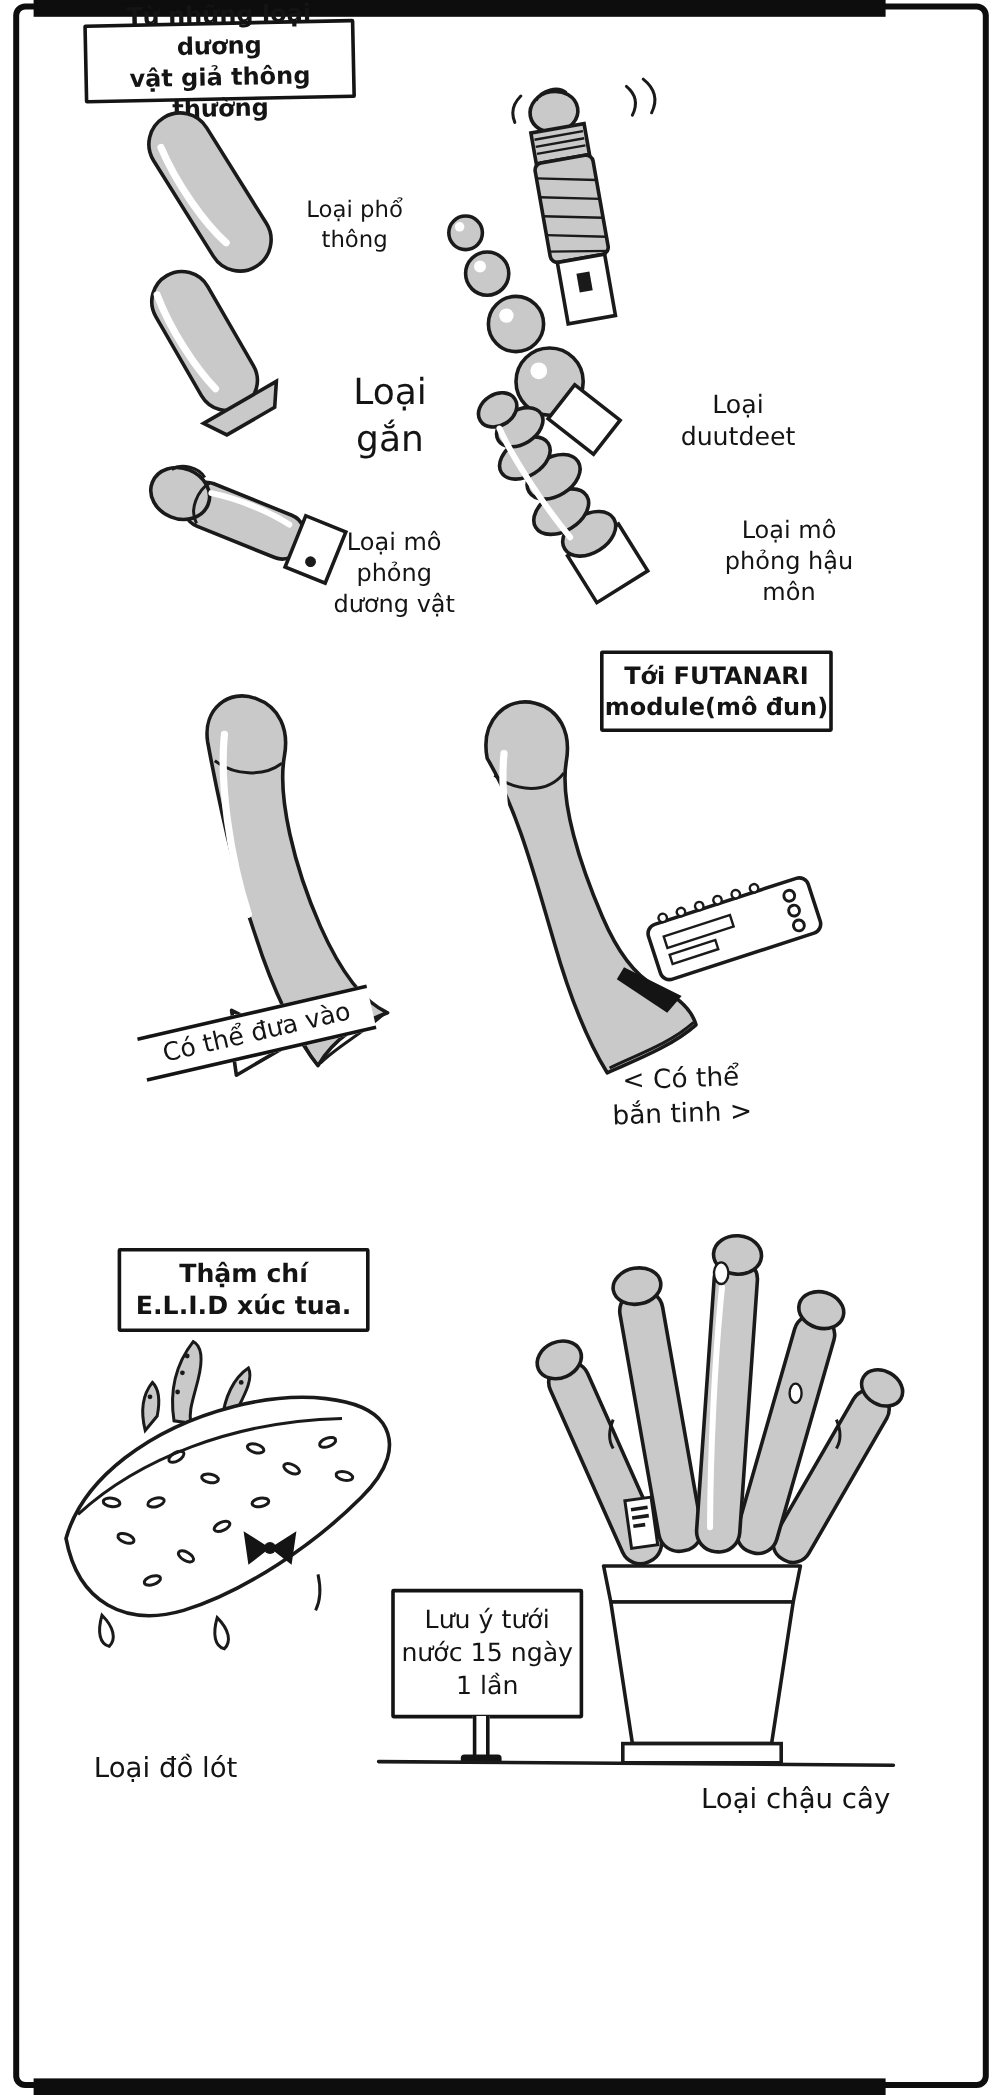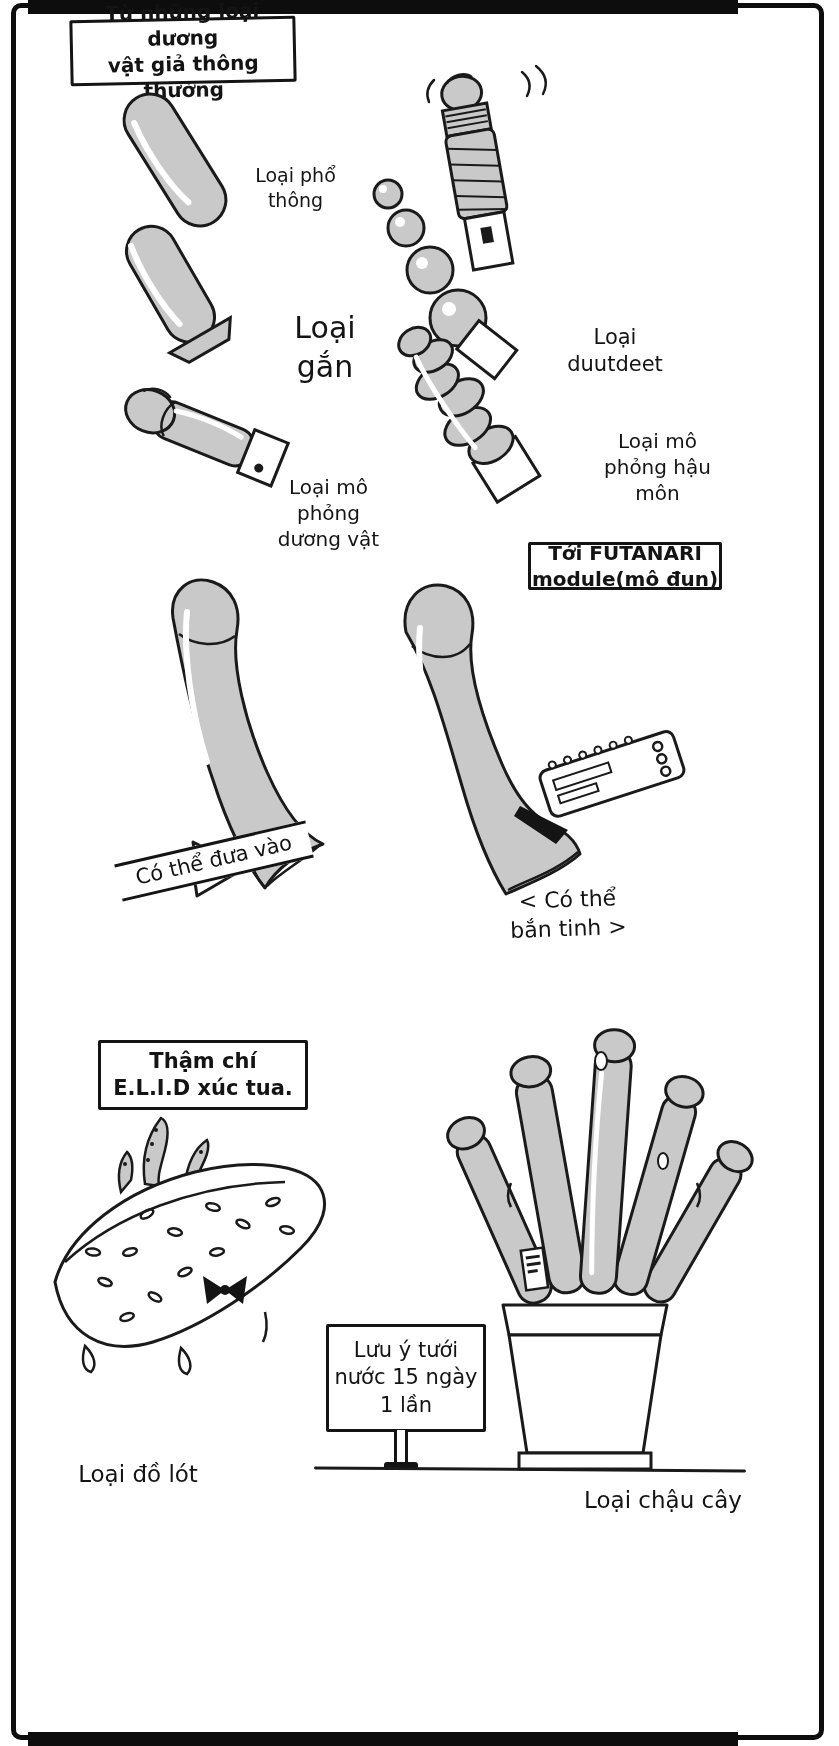--- a/index.html
+++ b/index.html
@@ -86,39 +86,39 @@
     <g transform="rotate(22 95 80)">
       <rect x="44" y="54" width="104" height="38" rx="17" fill="#c9c9c9" stroke="#1a1a1a" stroke-width="3"></rect>
       <ellipse cx="38" cy="72" rx="25" ry="21" fill="#c9c9c9" stroke="#1a1a1a" stroke-width="3"></ellipse>
       <path d="M24,56 C30,48 44,46 52,52" fill="none" stroke="#1a1a1a" stroke-width="2.5"></path>
       <path d="M58,54 C50,64 50,82 60,90" fill="none" stroke="#1a1a1a" stroke-width="2.5"></path>
       <path d="M62,62 C84,58 112,58 132,62" stroke="#ffffff" stroke-width="5" fill="none" stroke-linecap="round"></path>
       <rect x="142" y="50" width="36" height="46" fill="#ffffff" stroke="#1a1a1a" stroke-width="3"></rect>
       <circle cx="160" cy="84" r="4.5" fill="#1a1a1a"></circle>
     </g>
   </svg>
-  <div class="abs cap" style="left:256px;top:438px;width:145px;font-size:20px;margin-top:36px;">Loại mô phỏng
+  <div class="abs cap" style="left:256px;top:438px;width:145px;font-size:20px;">Loại mô phỏng
 dương vật</div>
 
   <svg class="abs" style="left:366px;top:306px;" width="215" height="220" viewBox="0 0 215 220">
     <g transform="rotate(-32 107 110)">
       <rect x="82" y="150" width="50" height="46" fill="#ffffff" stroke="#1a1a1a" stroke-width="3"></rect>
       <ellipse cx="107" cy="144" rx="24" ry="16" fill="#c9c9c9" stroke="#1a1a1a" stroke-width="3"></ellipse>
       <ellipse cx="97" cy="116" rx="25" ry="16" fill="#c9c9c9" stroke="#1a1a1a" stroke-width="3"></ellipse>
       <ellipse cx="107" cy="88" rx="24" ry="16" fill="#c9c9c9" stroke="#1a1a1a" stroke-width="3"></ellipse>
       <ellipse cx="95" cy="62" rx="23" ry="15" fill="#c9c9c9" stroke="#1a1a1a" stroke-width="3"></ellipse>
       <ellipse cx="105" cy="38" rx="21" ry="14" fill="#c9c9c9" stroke="#1a1a1a" stroke-width="3"></ellipse>
       <ellipse cx="97" cy="16" rx="17" ry="13" fill="#c9c9c9" stroke="#1a1a1a" stroke-width="3"></ellipse>
       <path d="M90,30 C86,60 88,110 92,138" stroke="#ffffff" stroke-width="5" fill="none" stroke-linecap="round"></path>
     </g>
   </svg>
   <div class="abs cap" style="left:590px;top:428px;width:135px;font-size:20px;">Loại mô
 phỏng hậu môn</div>
 
-  <div class="abs box" style="left:528px;top:542px;width:194px;height:48px;">
+  <div class="abs box" style="left:500px;top:542px;width:194px;height:68px;">
     <div class="cap" style="font-size:20px;font-weight:bold;">Tới FUTANARI
 module(mô đun)</div>
   </div>
 
   <svg class="abs" style="left:95px;top:572px;" width="300" height="340" viewBox="0 0 300 340">
     <path d="M78,46 C74,18 96,2 118,10 C138,17 146,36 142,58 C136,92 150,150 172,200 C188,236 206,262 228,272 C206,280 184,292 170,316 C152,294 132,252 118,208 C102,162 88,100 78,46 Z" fill="#c9c9c9" stroke="#1a1a1a" stroke-width="3" stroke-linejoin="round"></path>
     <path d="M84,62 C100,74 124,76 140,64" fill="none" stroke="#1a1a1a" stroke-width="2.5"></path>
     <path d="M226,272 C206,290 186,300 172,314" fill="none" stroke="#1a1a1a" stroke-width="2.5"></path>
     <path d="M170,316 C160,304 154,290 152,276" fill="none" stroke="#1a1a1a" stroke-width="2.5"></path>
     <path d="M92,40 C88,80 96,140 112,190" stroke="#ffffff" stroke-width="6" fill="none" stroke-linecap="round"></path>

